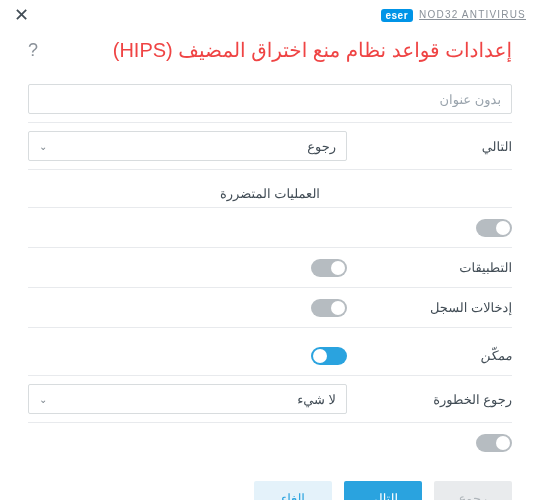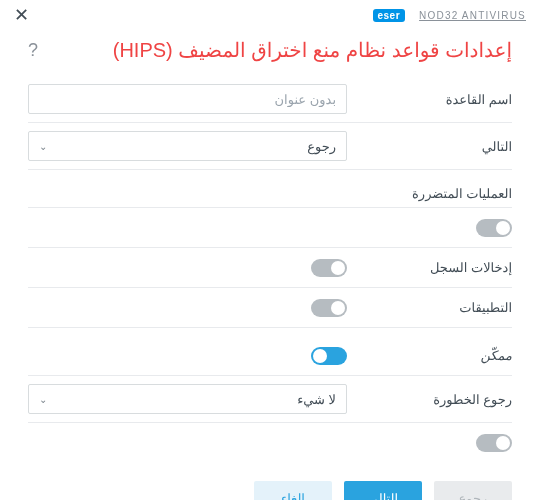--- a/index.html
+++ b/index.html
@@ -13,22 +13,22 @@
   direction: rtl;
 }
 .titlebar {
   display: flex;
   justify-content: space-between;
   align-items: center;
   padding: 6px 14px 4px 14px;
 }
 .brand {
   display: flex;
-  align-items: center;
-  gap: 14px;
+  align-items: flex-start;
+  gap: 6px;
   direction: ltr;
 }
 .brand-logo {
   background: #0094e7;
   color: #fff;
   font-size: 10px;
   font-weight: bold;
   padding: 1px 5px;
   border-radius: 3px;
   letter-spacing: 0.5px;
@@ -114,20 +114,21 @@
 }
 .chevron {
   font-size: 10px;
   color: #7d868e;
 }
 .section-header {
   font-size: 13px;
   color: #424d56;
   padding: 16px 0 6px 0;
   border-bottom: 1px solid #e8eaed;
+  text-align: center;
 }
 .toggle {
   width: 36px;
   height: 18px;
   border-radius: 9px;
   position: relative;
   cursor: pointer;
 }
 .toggle.off { background: #b6bcc1; }
 .toggle.on  { background: #2aa3df; }
@@ -184,21 +185,20 @@
 </div>
 
 <div class="header">
   <div class="page-title">إعدادات قواعد نظام منع اختراق المضيف (HIPS)</div>
   <div class="help-icon">?</div>
 </div>
 
 <div class="content">
 
   <div class="row">
-    <div class="label">اسم القاعدة</div>
     <div class="control">
       <input class="text-input" type="text" placeholder="بدون عنوان" style="">
     </div>
   </div>
 
   <div class="row">
     <div class="label">التالي</div>
     <div class="control">
       <div class="select">
         <span>رجوع</span>
@@ -211,30 +211,30 @@
 
   <div class="row">
     <div class="control">
       <div class="toggle off">
           <div class="knob"></div>
         </div>
     </div>
   </div>
 
   <div class="row">
+    <div class="label">التطبيقات</div>
+    <div class="control">
+      <div class="toggle off">
+          <div class="knob"></div>
+        </div>
+    </div>
+  </div>
+
+  <div class="row">
     <div class="label">إدخالات السجل</div>
-    <div class="control">
-      <div class="toggle off">
-          <div class="knob"></div>
-        </div>
-    </div>
-  </div>
-
-  <div class="row">
-    <div class="label">التطبيقات</div>
     <div class="control">
       <div class="toggle off">
           <div class="knob"></div>
         </div>
     </div>
   </div>
 
   <div class="row gap-top">
     <div class="label">ممكّن</div>
     <div class="control">

